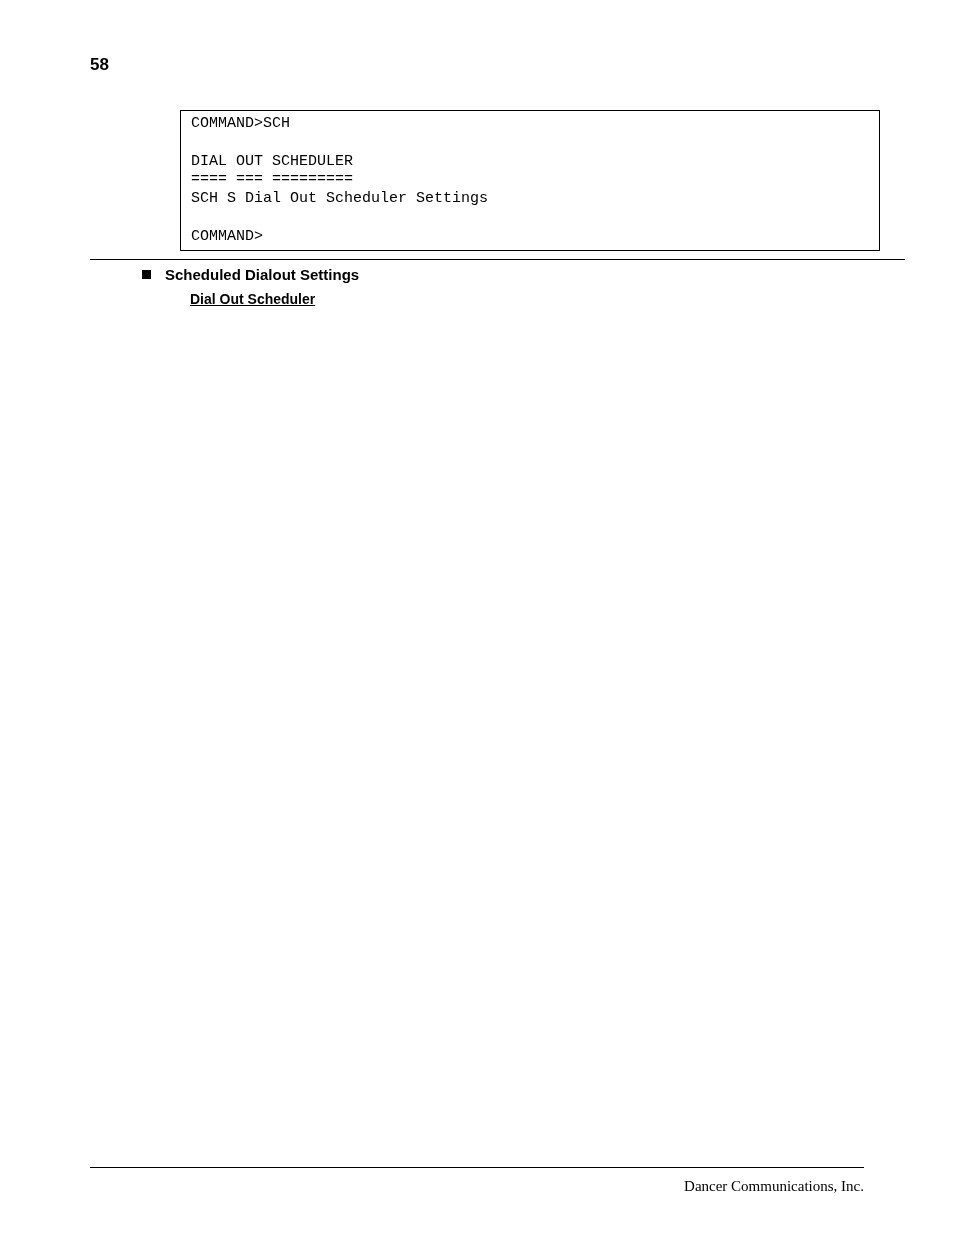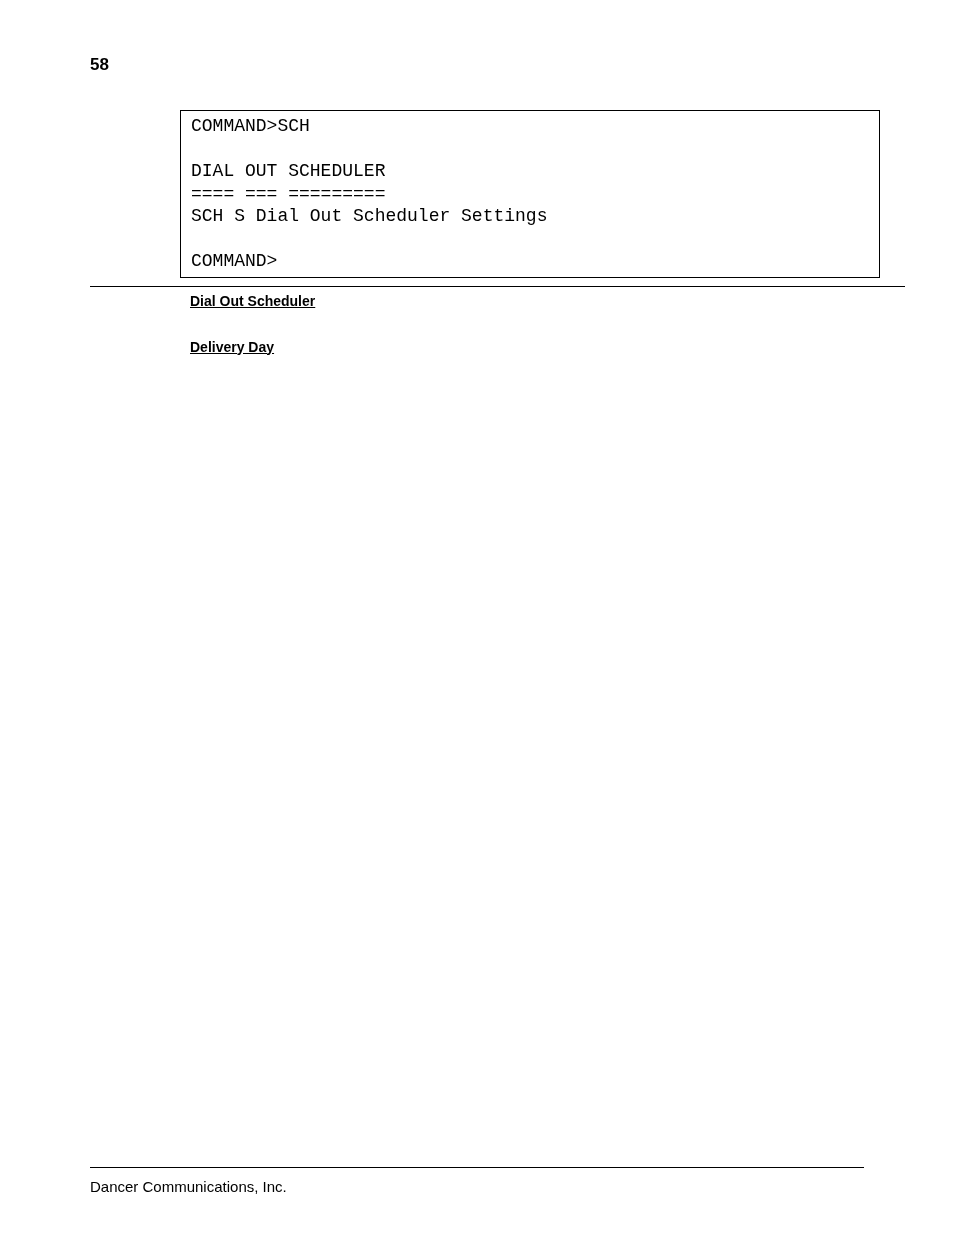--- a/index.html
+++ b/index.html
@@ -23,21 +23,21 @@
       font-weight: bold;
     }
     .content {
       margin-top: 60px;
       margin-left: 50px;
     }
     .terminal-box {
       border: 1px solid #000;
       padding: 4px 10px;
       font-family: "Courier New", Courier, monospace;
-      font-size: 18px;
+      font-size: 15px;
       line-height: 1.25;
       white-space: pre;
       margin-bottom: 8px;
       width: 700px;
       margin-left: 40px;
     }
     .section-divider {
       border-top: 1.5px solid #000;
       margin-top: 8px;
       margin-bottom: 6px;
@@ -71,45 +71,48 @@
       position: absolute;
       bottom: 40px;
       left: 90px;
       right: 90px;
     }
     .footer-line {
       border-top: 1.5px solid #000;
       margin-bottom: 10px;
     }
     .footer-text {
-      text-align: left;
-      font-family: Liberation Sans, sans-serif;
+      text-align: right;
+      font-family: Liberation Serif, serif;
       font-size: 15px;
     }
   </style>
 </head>
 <body>
 
 <div class="page-number">58</div>
 
 <div class="content">
 
   <div class="terminal-box">COMMAND&gt;SCH
 
 DIAL OUT SCHEDULER
 ==== === =========
 SCH S Dial Out Scheduler Settings
 
 COMMAND&gt;</div>
 
   <div class="section-divider"></div>
 
+  <div class="section-heading">
+    <span class="bullet-square"></span>
+    <span>Scheduled Dialout Settings</span>
+  </div>
 
 
   <div class="sub-heading">Dial Out Scheduler</div>
-  <div class="sub-heading">Delivery Day</div>
 
 </div>
 
 <div class="footer">
   <div class="footer-line"></div>
   <div class="footer-text">Dancer Communications, Inc.</div>
 </div>
 
 </body></html>

